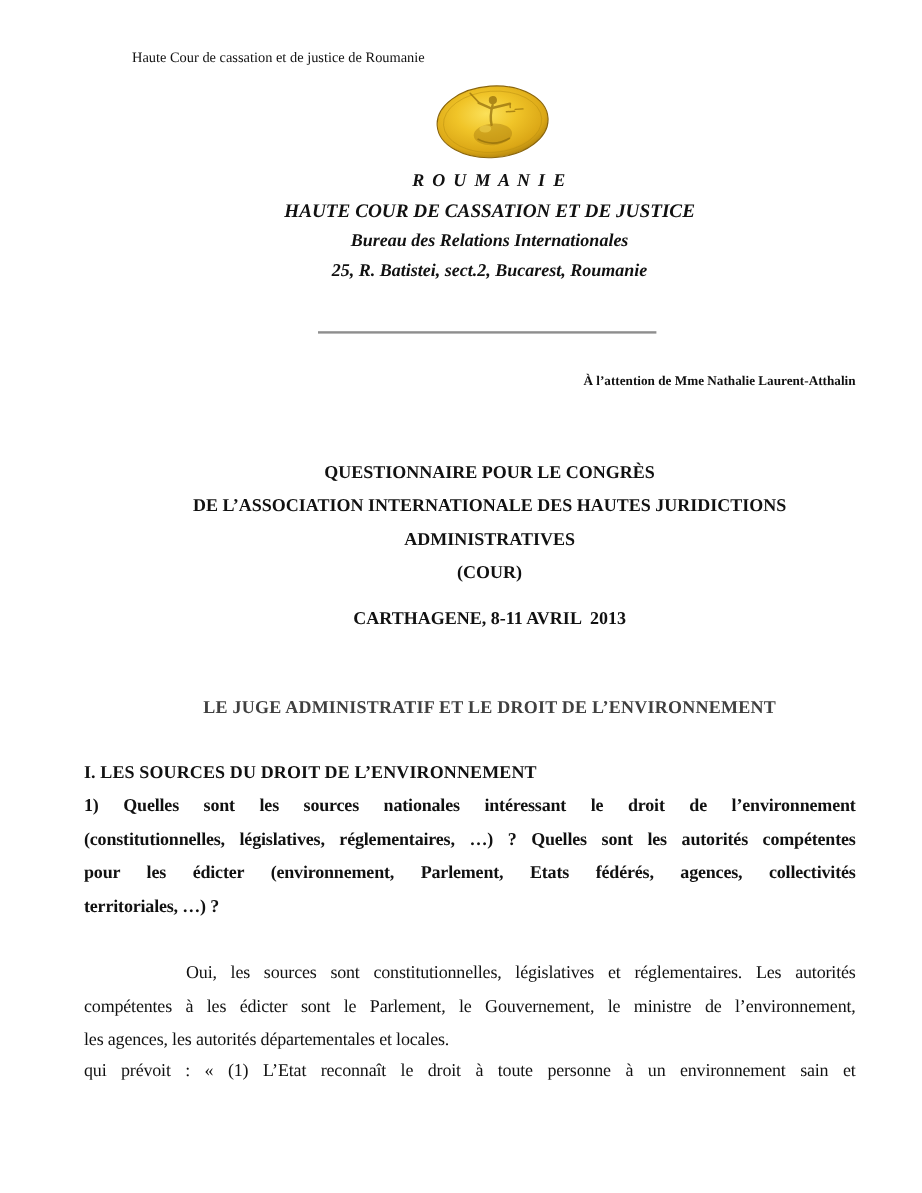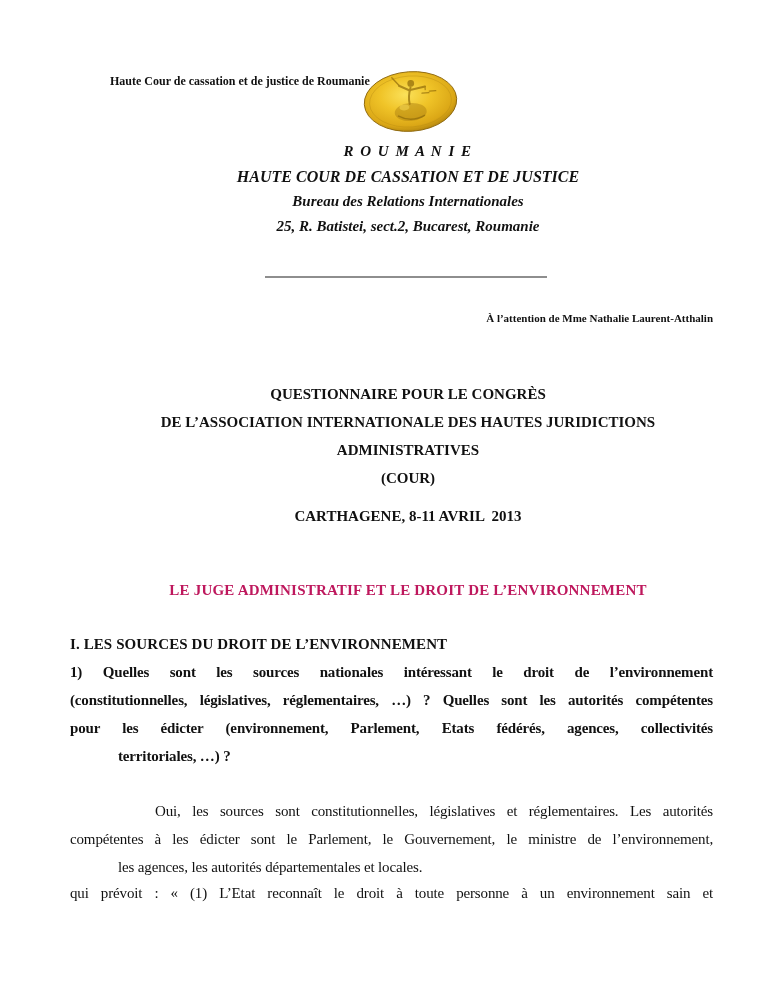--- a/index.html
+++ b/index.html
@@ -7,23 +7,22 @@
     position:relative;
     width:768px;height:994px;
     background:#ffffff;
     overflow:hidden;
     font-family:"Liberation Serif","DejaVu Serif",serif;
     color:#111;
   }
   
   .letterhead{
     position:absolute;left:110px;top:41px;
-    font-size:12px;font-weight:bold;line-height:15px;
+    font-size:12px;font-weight:normal;line-height:15px;
     white-space:nowrap;
-    margin-top:33px;
   }
   
   .seal{position:absolute;left:363px;top:70px;width:95px;height:63px;}
   
   .center-col{
     position:absolute;left:0;top:0;width:764px;box-sizing:border-box;
     padding-left:52px;text-align:center;
   }
   .org{top:139px;line-height:25px;font-weight:bold;font-style:italic;}
   .org-country{font-size:15px;letter-spacing:1.5px;}
@@ -46,21 +45,21 @@
   .bodycol{position:absolute;left:70px;width:643px;font-size:15px;line-height:28px;}
   .section-heading{top:630px;font-weight:bold;letter-spacing:.1px;}
   .question{top:658px;font-weight:bold;}
   .answer1{top:797px;}
   .answer2{top:879px;}
   .jline{
     text-align:justify;text-align-last:justify;
     letter-spacing:-0.15px;
     height:28px;overflow:visible;white-space:normal;
   }
-  .jline.lastline{text-align-last:left;margin-left:48px;}
+  .jline.lastline{text-align-last:left;}
   .jline.indent{text-indent:85px;}
 </style>
 </head>
 <body>
 
 <div class="page">
 
   <div class="letterhead">
     <div>Haute Cour de cassation et de justice de Roumanie</div>
   </div>
@@ -107,21 +106,21 @@
 
   <div class="center-col title-block">
     <div>QUESTIONNAIRE POUR LE CONGRÈS</div>
     <div>DE L’ASSOCIATION INTERNATIONALE DES HAUTES JURIDICTIONS</div>
     <div>ADMINISTRATIVES</div>
     <div>(COUR)</div>
   </div>
 
   <div class="center-col event-line">CARTHAGENE, 8-11 AVRIL &nbsp;2013</div>
 
-  <div class="center-col subject" id="subject-heading" style="color: #be185d;">LE JUGE ADMINISTRATIF ET LE DROIT DE L’ENVIRONNEMENT</div>
+  <div class="center-col subject" id="subject-heading" style="color: #404040;">LE JUGE ADMINISTRATIF ET LE DROIT DE L’ENVIRONNEMENT</div>
 
   <div class="bodycol section-heading">I. LES SOURCES DU DROIT DE L’ENVIRONNEMENT</div>
 
   <div class="bodycol question">
     <div class="jline">1) Quelles sont les sources nationales intéressant le droit de l’environnement</div>
     <div class="jline">(constitutionnelles, législatives, réglementaires, …) ? Quelles sont les autorités compétentes</div>
     <div class="jline">pour les édicter (environnement, Parlement, Etats fédérés, agences, collectivités</div>
     <div class="jline lastline">territoriales, …) ?</div>
   </div>
 

